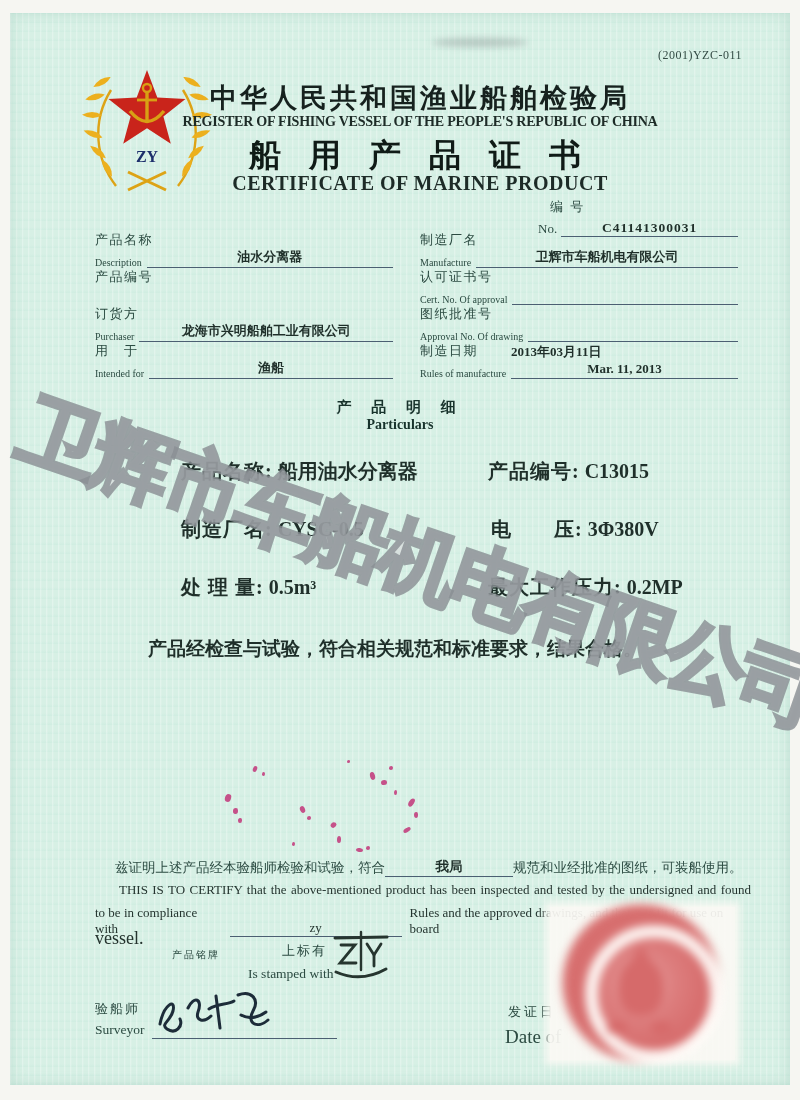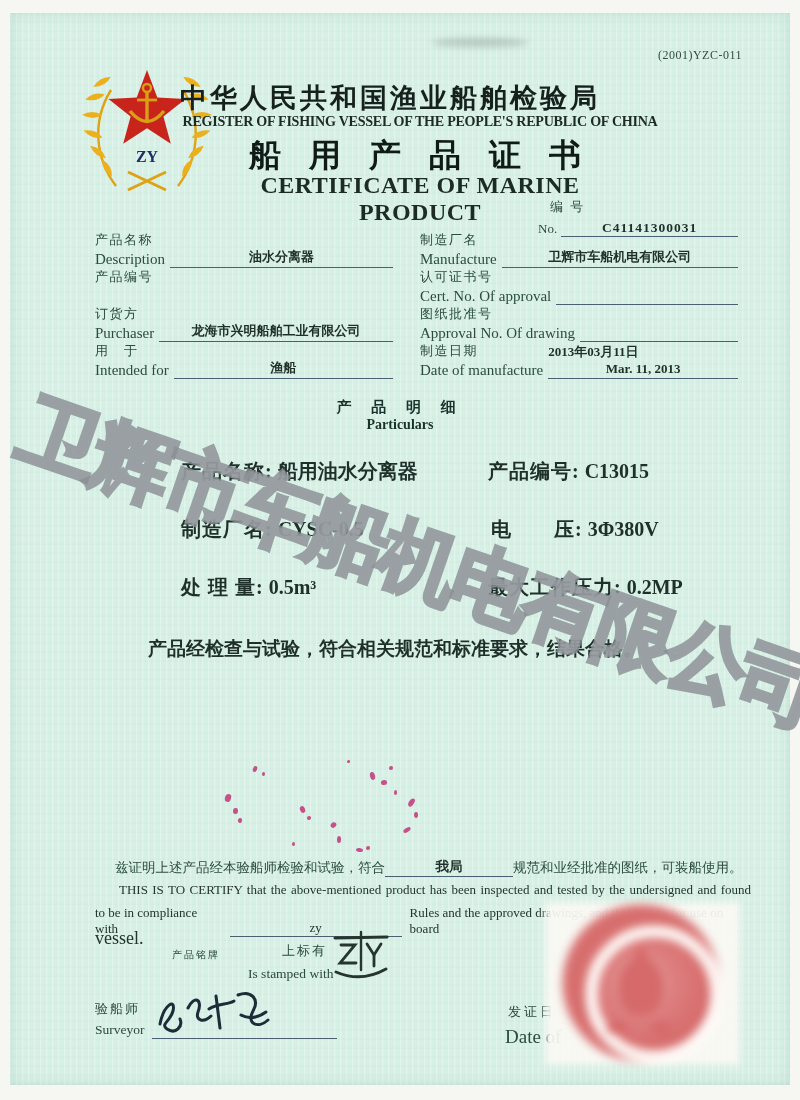--- a/index.html
+++ b/index.html
@@ -12,35 +12,35 @@
       repeating-linear-gradient(0deg, rgba(186,228,214,0.25) 0px, rgba(186,228,214,0) 3px, rgba(186,228,214,0) 9px),
       #d7f0e5;
     box-shadow: inset 0 0 14px rgba(120,170,155,0.25);
   }
   .abs{position:absolute;}
   .cn{font-family:"Liberation Serif",serif;color:#2c4b42;}
   .en{font-family:"Liberation Serif",serif;color:#2c4b42;}
   .typed{color:#1f2f2a;font-weight:700;}
   
   .form-code{top:48px;right:58px;font-size:12px;color:#334b44;letter-spacing:0.5px;}
-  .authority-cn{top:80px;left:180px;width:480px;font-size:27px;font-weight:700;color:#16211e;letter-spacing:3px;}
+  .authority-cn{top:80px;left:180px;width:480px;text-align:center;font-size:27px;font-weight:700;color:#16211e;letter-spacing:3px;}
   .authority-en{top:113px;left:130px;width:580px;text-align:center;font-size:15px;font-weight:700;color:#1d2b27;transform:scaleX(0.94);letter-spacing:-0.3px;}
   .title-cn{top:134px;left:200px;width:440px;text-align:center;font-size:32px;font-weight:700;color:#101b17;letter-spacing:10px;}
-  .title-en{top:172px;left:200px;width:440px;text-align:center;font-size:24px;font-weight:700;color:#1d2b27;letter-spacing:0.5px;}
+  .title-en{top:172px;left:200px;width:440px;text-align:center;font-size:20px;font-weight:700;color:#1d2b27;letter-spacing:0.5px;}
   
   .num-block{top:198px;left:538px;width:200px;font-size:13px;}
   .num-cn{margin-left:12px;letter-spacing:2px;}
   .num-row{display:flex;align-items:flex-end;margin-top:3px;}
   .num-row .line{flex:1;position:relative;border-bottom:1.4px solid #4b5f72;height:17px;margin-left:4px;}
   .val-on-line{position:absolute;left:0;right:0;bottom:0;text-align:center;font-size:13.5px;letter-spacing:1px;}
   
   .field{position:absolute;font-size:13px;}
   .field .cnl{letter-spacing:1.5px;}
   .field .enrow{display:flex;align-items:flex-end;margin-top:2px;}
-  .field .enrow .enl{font-size:15px;white-space:nowrap;}
+  .field .enrow .enl{font-size:10px;white-space:nowrap;}
   .field .line{flex:1;position:relative;border-bottom:1.3px solid #4b5f72;height:16px;margin-left:5px;}
   .field .valc{position:absolute;left:0;right:0;bottom:1px;text-align:center;font-size:13px;}
   .field .valc2{position:absolute;left:0;right:0;bottom:17px;text-align:left;font-size:13px;}
   
   .part-title-cn{top:398px;left:280px;width:240px;text-align:center;font-size:15px;font-weight:700;letter-spacing:8px;color:#18332c;}
   .part-title-en{top:417px;left:280px;width:240px;text-align:center;font-size:14px;font-weight:700;color:#18332c;}
   .prow{position:absolute;font-size:20px;}
   .prow .lab{letter-spacing:1px;margin-left:33px;}
   .concl{top:636px;left:148px;width:620px;font-size:19px;}
   
@@ -198,21 +198,21 @@
     <div class="enrow">
         <span class="enl en">Approval No. Of drawing</span>
       <span class="line">
           <span class="valc typed"></span>
         </span>
       </div>
   </div>
   <div class="field" style="top:342px;left:420px;width:318px;">
     <div class="cnl cn">制造日期</div>
     <div class="enrow">
-        <span class="enl en">Date of manufacture</span>
+        <span class="enl en">Rules of manufacture</span>
       <span class="line">
         <span class="valc2 typed">2013年03月11日</span>
         <span class="valc typed">Mar. 11, 2013</span>
       </span>
       </div>
   </div>
 
   <div class="abs part-title-cn cn">产 品 明 细</div>
   <div class="abs part-title-en en">Particulars</div>
 

